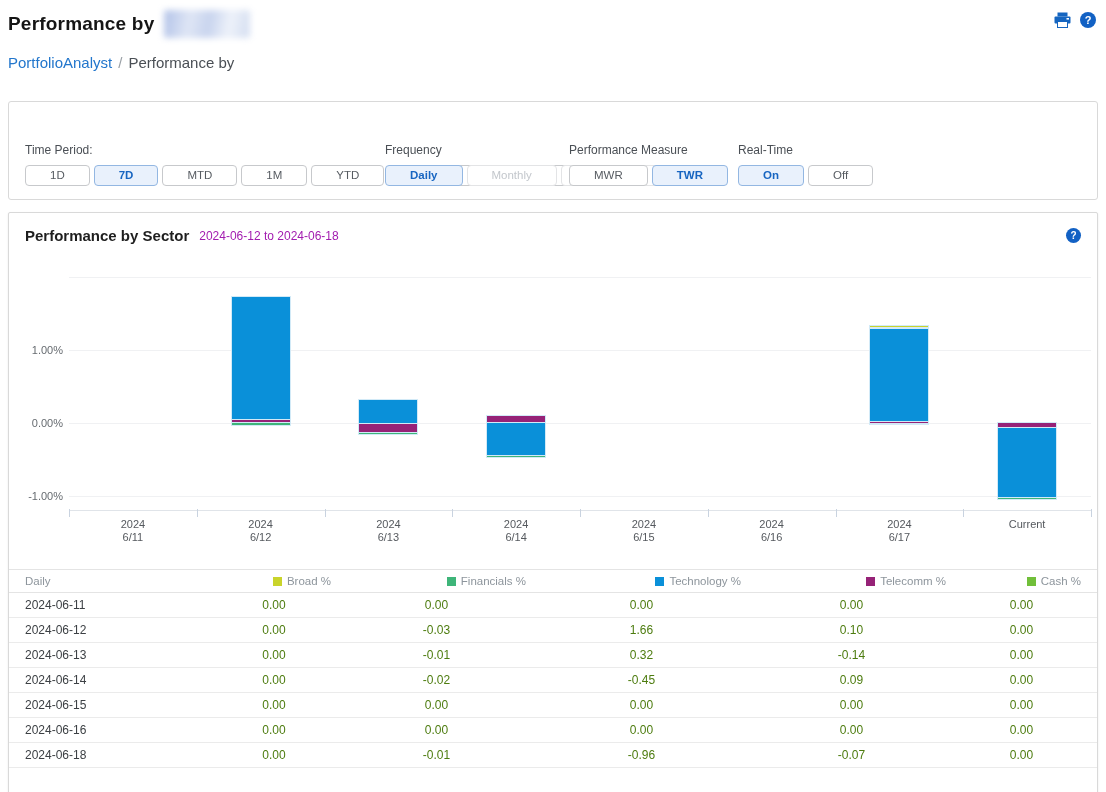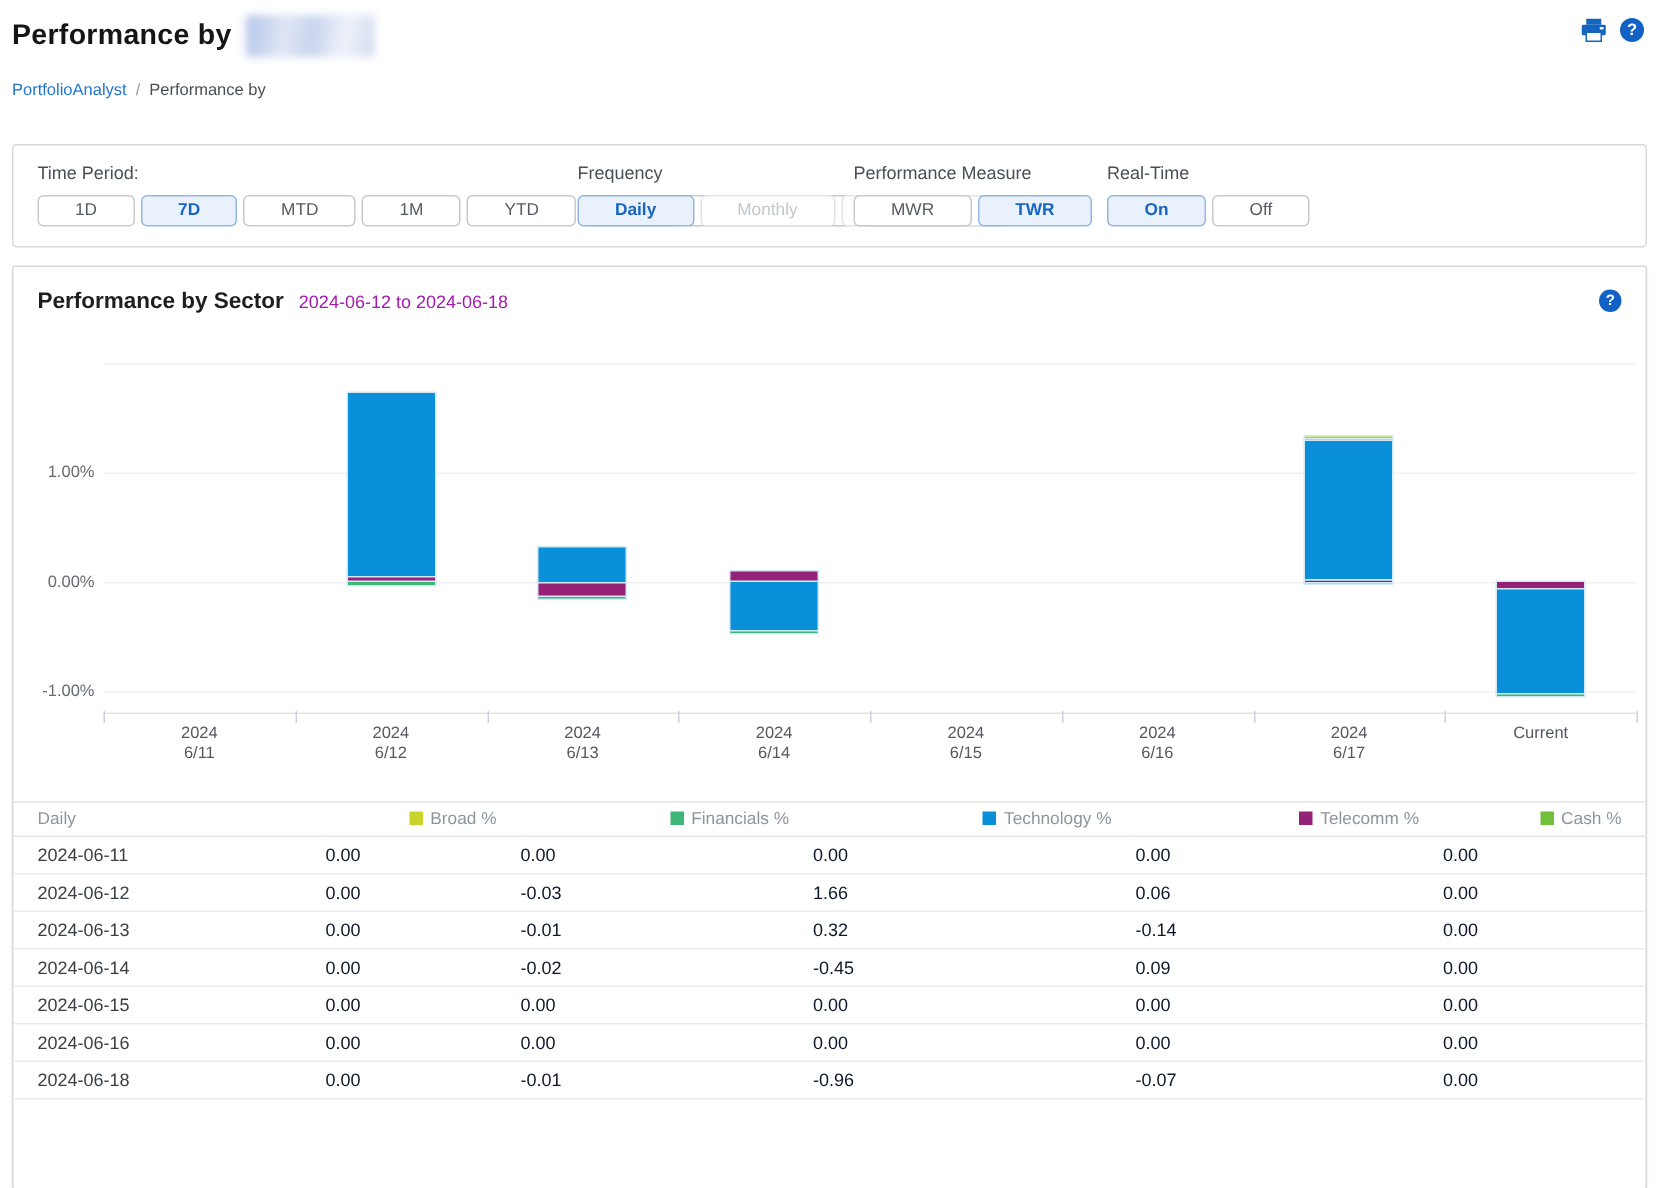--- a/index.html
+++ b/index.html
@@ -10,31 +10,31 @@
   .page-header { display:flex; align-items:center; padding:8px 8px 0 8px; height:40px; position:relative; }
   .page-title { font-size:19px; font-weight:bold; color:#151515; letter-spacing:.2px; }
   .blur-box { width:86px; height:28px; margin-left:10px; border-radius:2px;
     background:linear-gradient(100deg,#b9c8ea 5%,#dfe6f5 30%,#c8d4ee 52%,#eef2fa 75%,#d8e1f2 95%);
     filter:blur(3px); }
   .top-icons { position:absolute; right:10px; top:12px; display:flex; gap:9px; align-items:center; }
   .help-circle { width:16px; height:16px; border-radius:50%; background:#1261c4; color:#fff;
     font-size:11px; font-weight:bold; display:flex; align-items:center; justify-content:center; cursor:pointer; }
   .print-svg { display:block; cursor:pointer; }
 
-  .breadcrumb { margin:14px 0 0 8px; font-size:11px; color:#8a8f96; }
+  .breadcrumb { margin:14px 0 0 8px; font-size:15px; color:#8a8f96; }
   .breadcrumb .root { color:#2276cc; cursor:pointer; text-decoration:none; }
   .breadcrumb .sep { margin:0 6px; color:#9aa0a6; }
   .breadcrumb .current { color:#4a4f55; }
 
   
   .filter-bar { margin:30px 8px 0 8px; border:1px solid #d9d9d9; border-radius:3px;
     padding:11px 16px 13px 16px; display:flex; background:#fff; }
   .filter-group { margin-right:0; }
   .fg-tp { width:360px; } .fg-fr { width:184px; } .fg-pm { width:169px; } .fg-rt { width:130px; }
-  .filter-label { font-size:12px; color:#4a4f55; margin-bottom:8px; }
+  .filter-label { font-size:12px; color:#4a4f55; margin-bottom:8px;margin-top:30px; }
   .pill-row { display:flex; }
   .pill { font-family:"Liberation Sans",sans-serif; font-size:11.5px; color:#565b61; background:#fff;
     border:1px solid #c7c9cc; border-radius:4px; padding:3px 24px; margin-right:4px; height:21px;
     line-height:13px; cursor:pointer; white-space:nowrap; }
   .pill.active { color:#1765c1; font-weight:bold; background:#e9f1fc; border-color:#93b7e2; }
   .pill.disabled { color:#c3c7cc; border-color:#e3e4e6; cursor:default; }
 
   
   .main-panel { margin:12px 8px 0 8px; height:616px; border:1px solid #d9d9d9; border-radius:2px;
     background:#fff; box-shadow:0 1px 2px rgba(0,0,0,.10); position:relative; overflow:hidden; }
@@ -51,21 +51,21 @@
   .ytick { position:absolute; left:4px; width:50px; text-align:right; font-size:11px; color:#666b70; }
   .xlabel { position:absolute; width:90px; margin-left:-45px; text-align:center; font-size:11px;
     color:#55595e; line-height:13px; }
   .bar { position:absolute; box-shadow:0 0 0 1px #d2eaf7; }
 
   
   .sector-table { width:100%; border-collapse:collapse; margin-top:19px; table-layout:fixed; }
   .sector-table th { font-size:11.5px; font-weight:normal; color:#8d959c; text-align:right;
     padding:5px 16px 5px 0; border-top:1px solid #e4e4e4; border-bottom:1px solid #e4e4e4; white-space:nowrap; }
   .sector-table th.date-col { text-align:left; padding-left:16px; }
-  .sector-table td { font-size:12px; color:#0f172a; text-align:left; padding:5px 16px 5px 0;
+  .sector-table td { font-size:12px; color:#4d7c0f; text-align:center; padding:5px 16px 5px 0;
     border-bottom:1px solid #ebebeb; }
   .sector-table td.date-col { text-align:left; padding-left:16px; color:#3c4044; }
   .sq { display:inline-block; width:9px; height:9px; margin-right:5px; vertical-align:-1px; }
 </style>
 </head>
 <body>
 
 <div class="page-header">
   <span class="page-title">Performance by</span>
   <span class="blur-box"></span>
@@ -200,21 +200,21 @@
           <td>0.00</td>
           <td>0.00</td>
           <td>0.00</td>
           <td>0.00</td>
         </tr>
         <tr>
           <td class="date-col">2024-06-12</td>
           <td>0.00</td>
           <td>-0.03</td>
           <td>1.66</td>
-          <td>0.06</td>
+          <td>0.10</td>
           <td>0.00</td>
         </tr>
         <tr>
           <td class="date-col">2024-06-13</td>
           <td>0.00</td>
           <td>-0.01</td>
           <td>0.32</td>
           <td>-0.14</td>
           <td>0.00</td>
         </tr>

